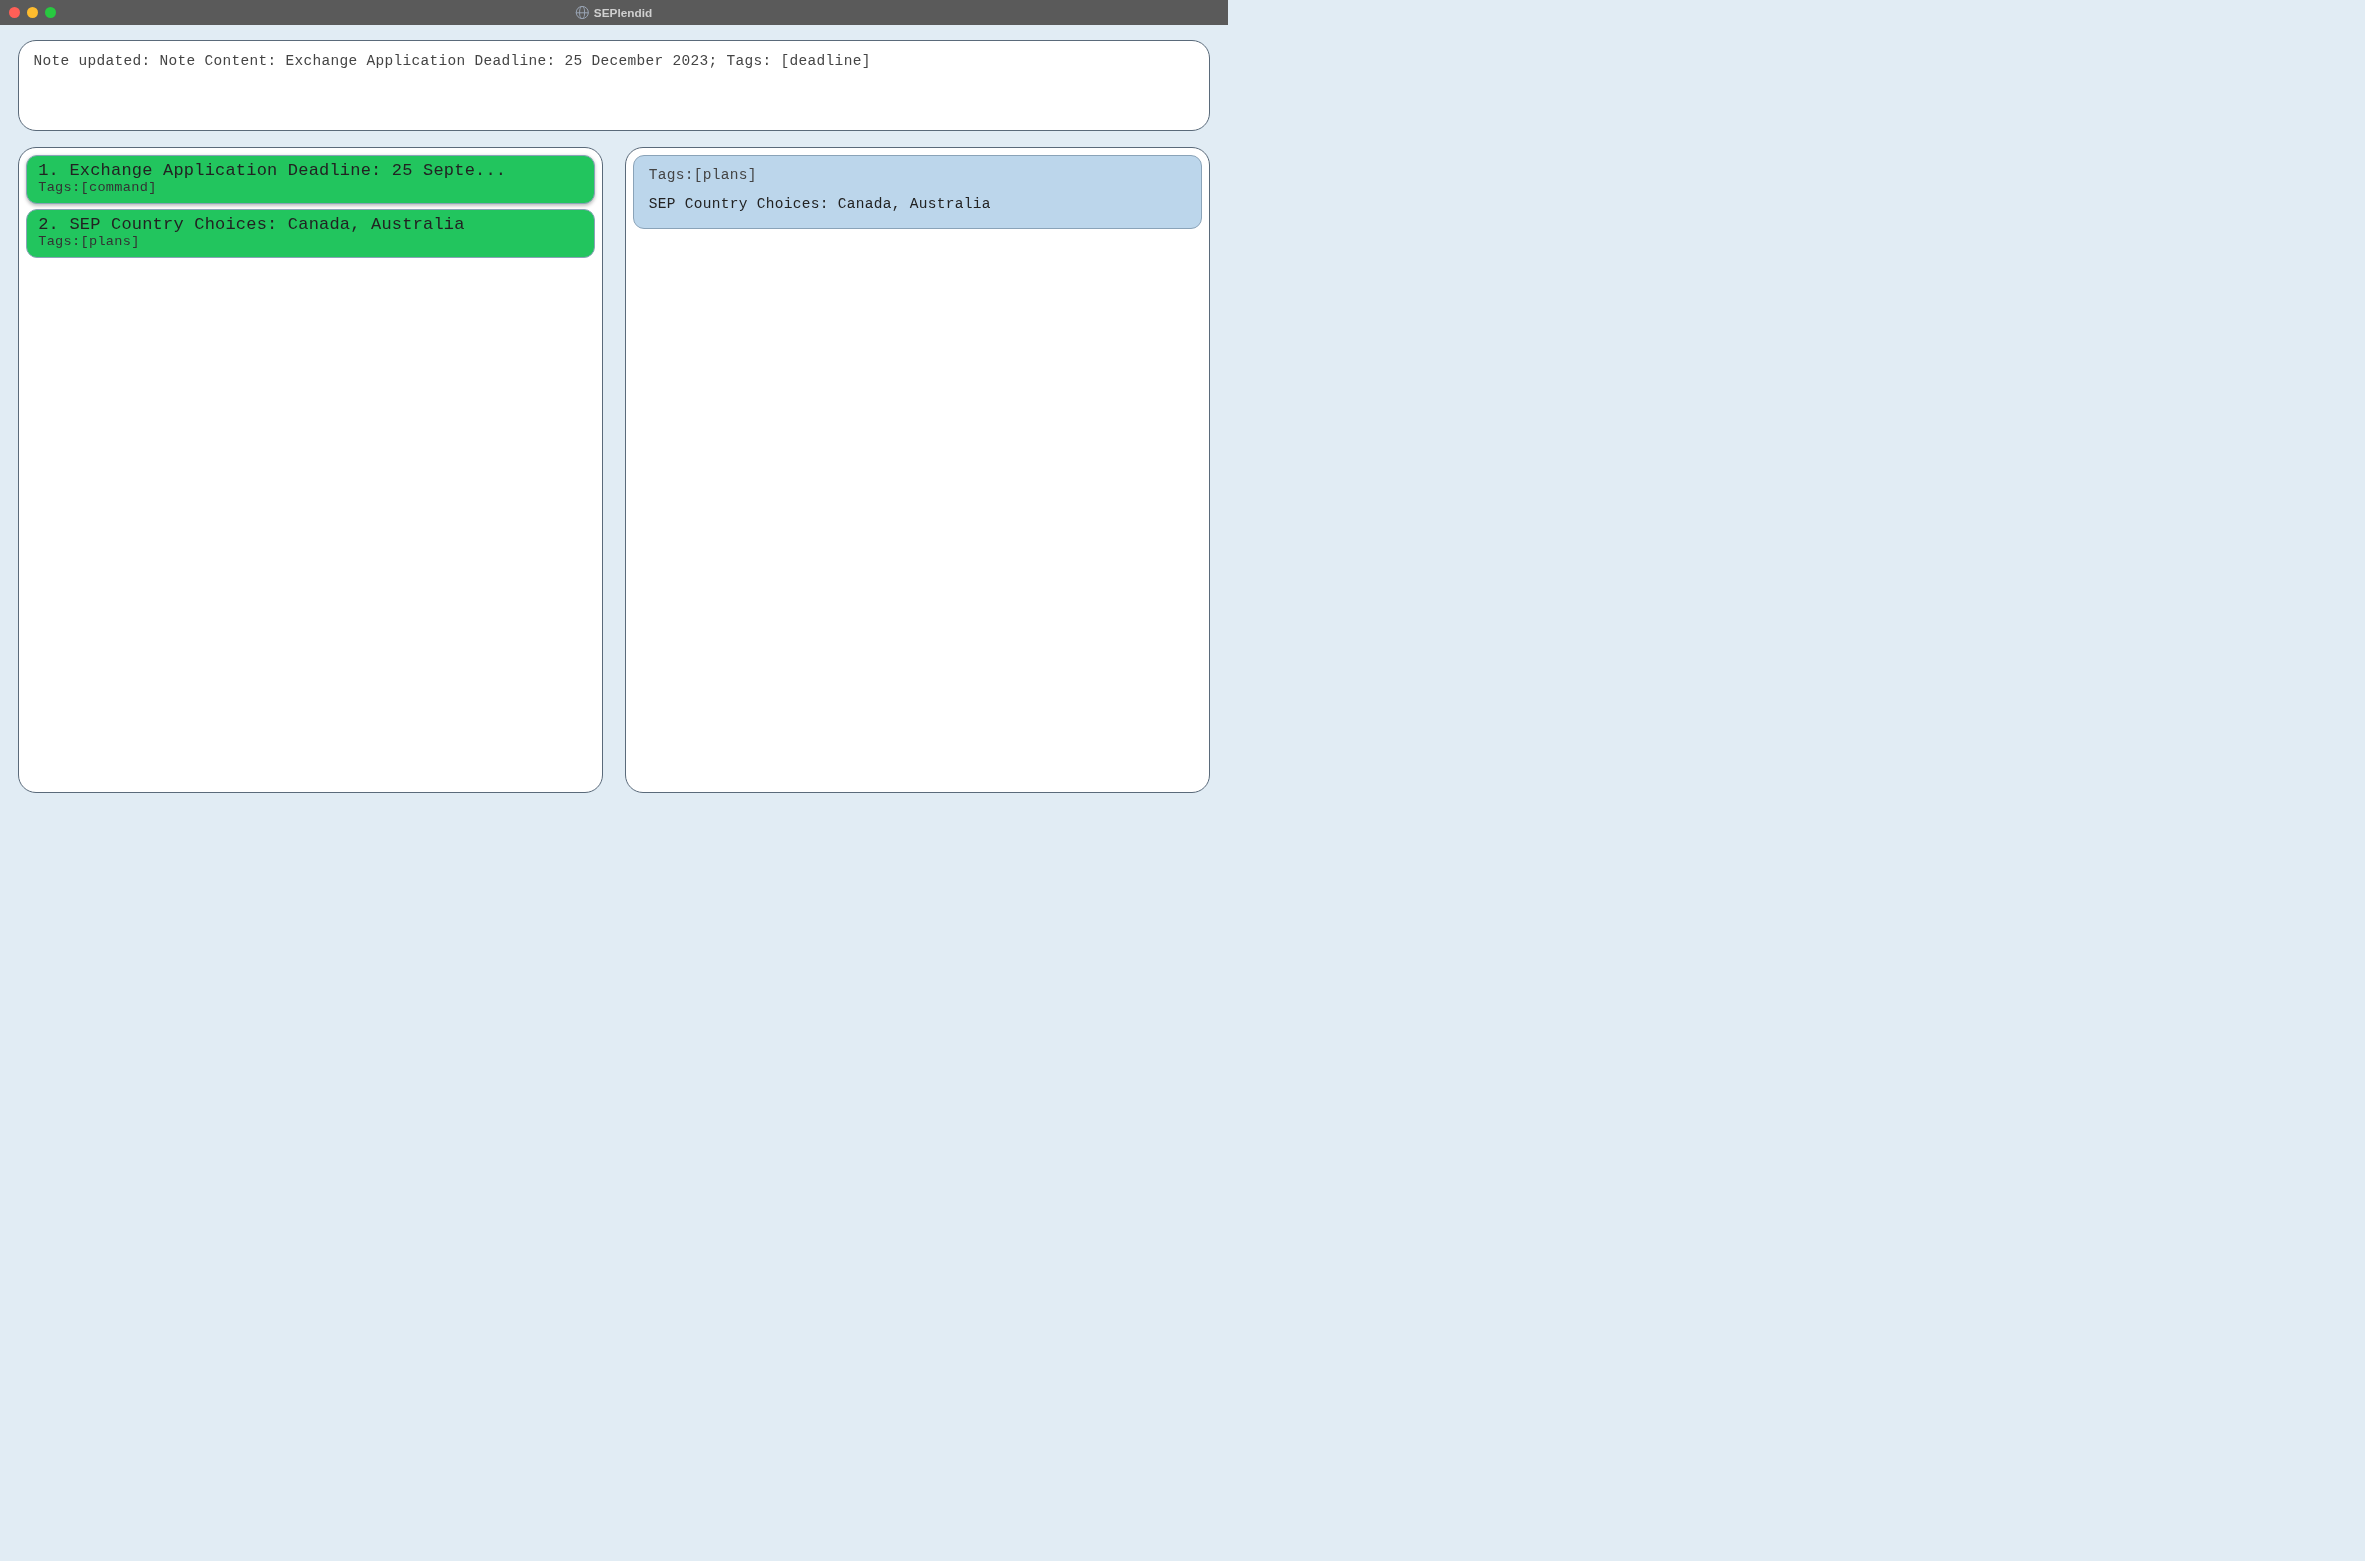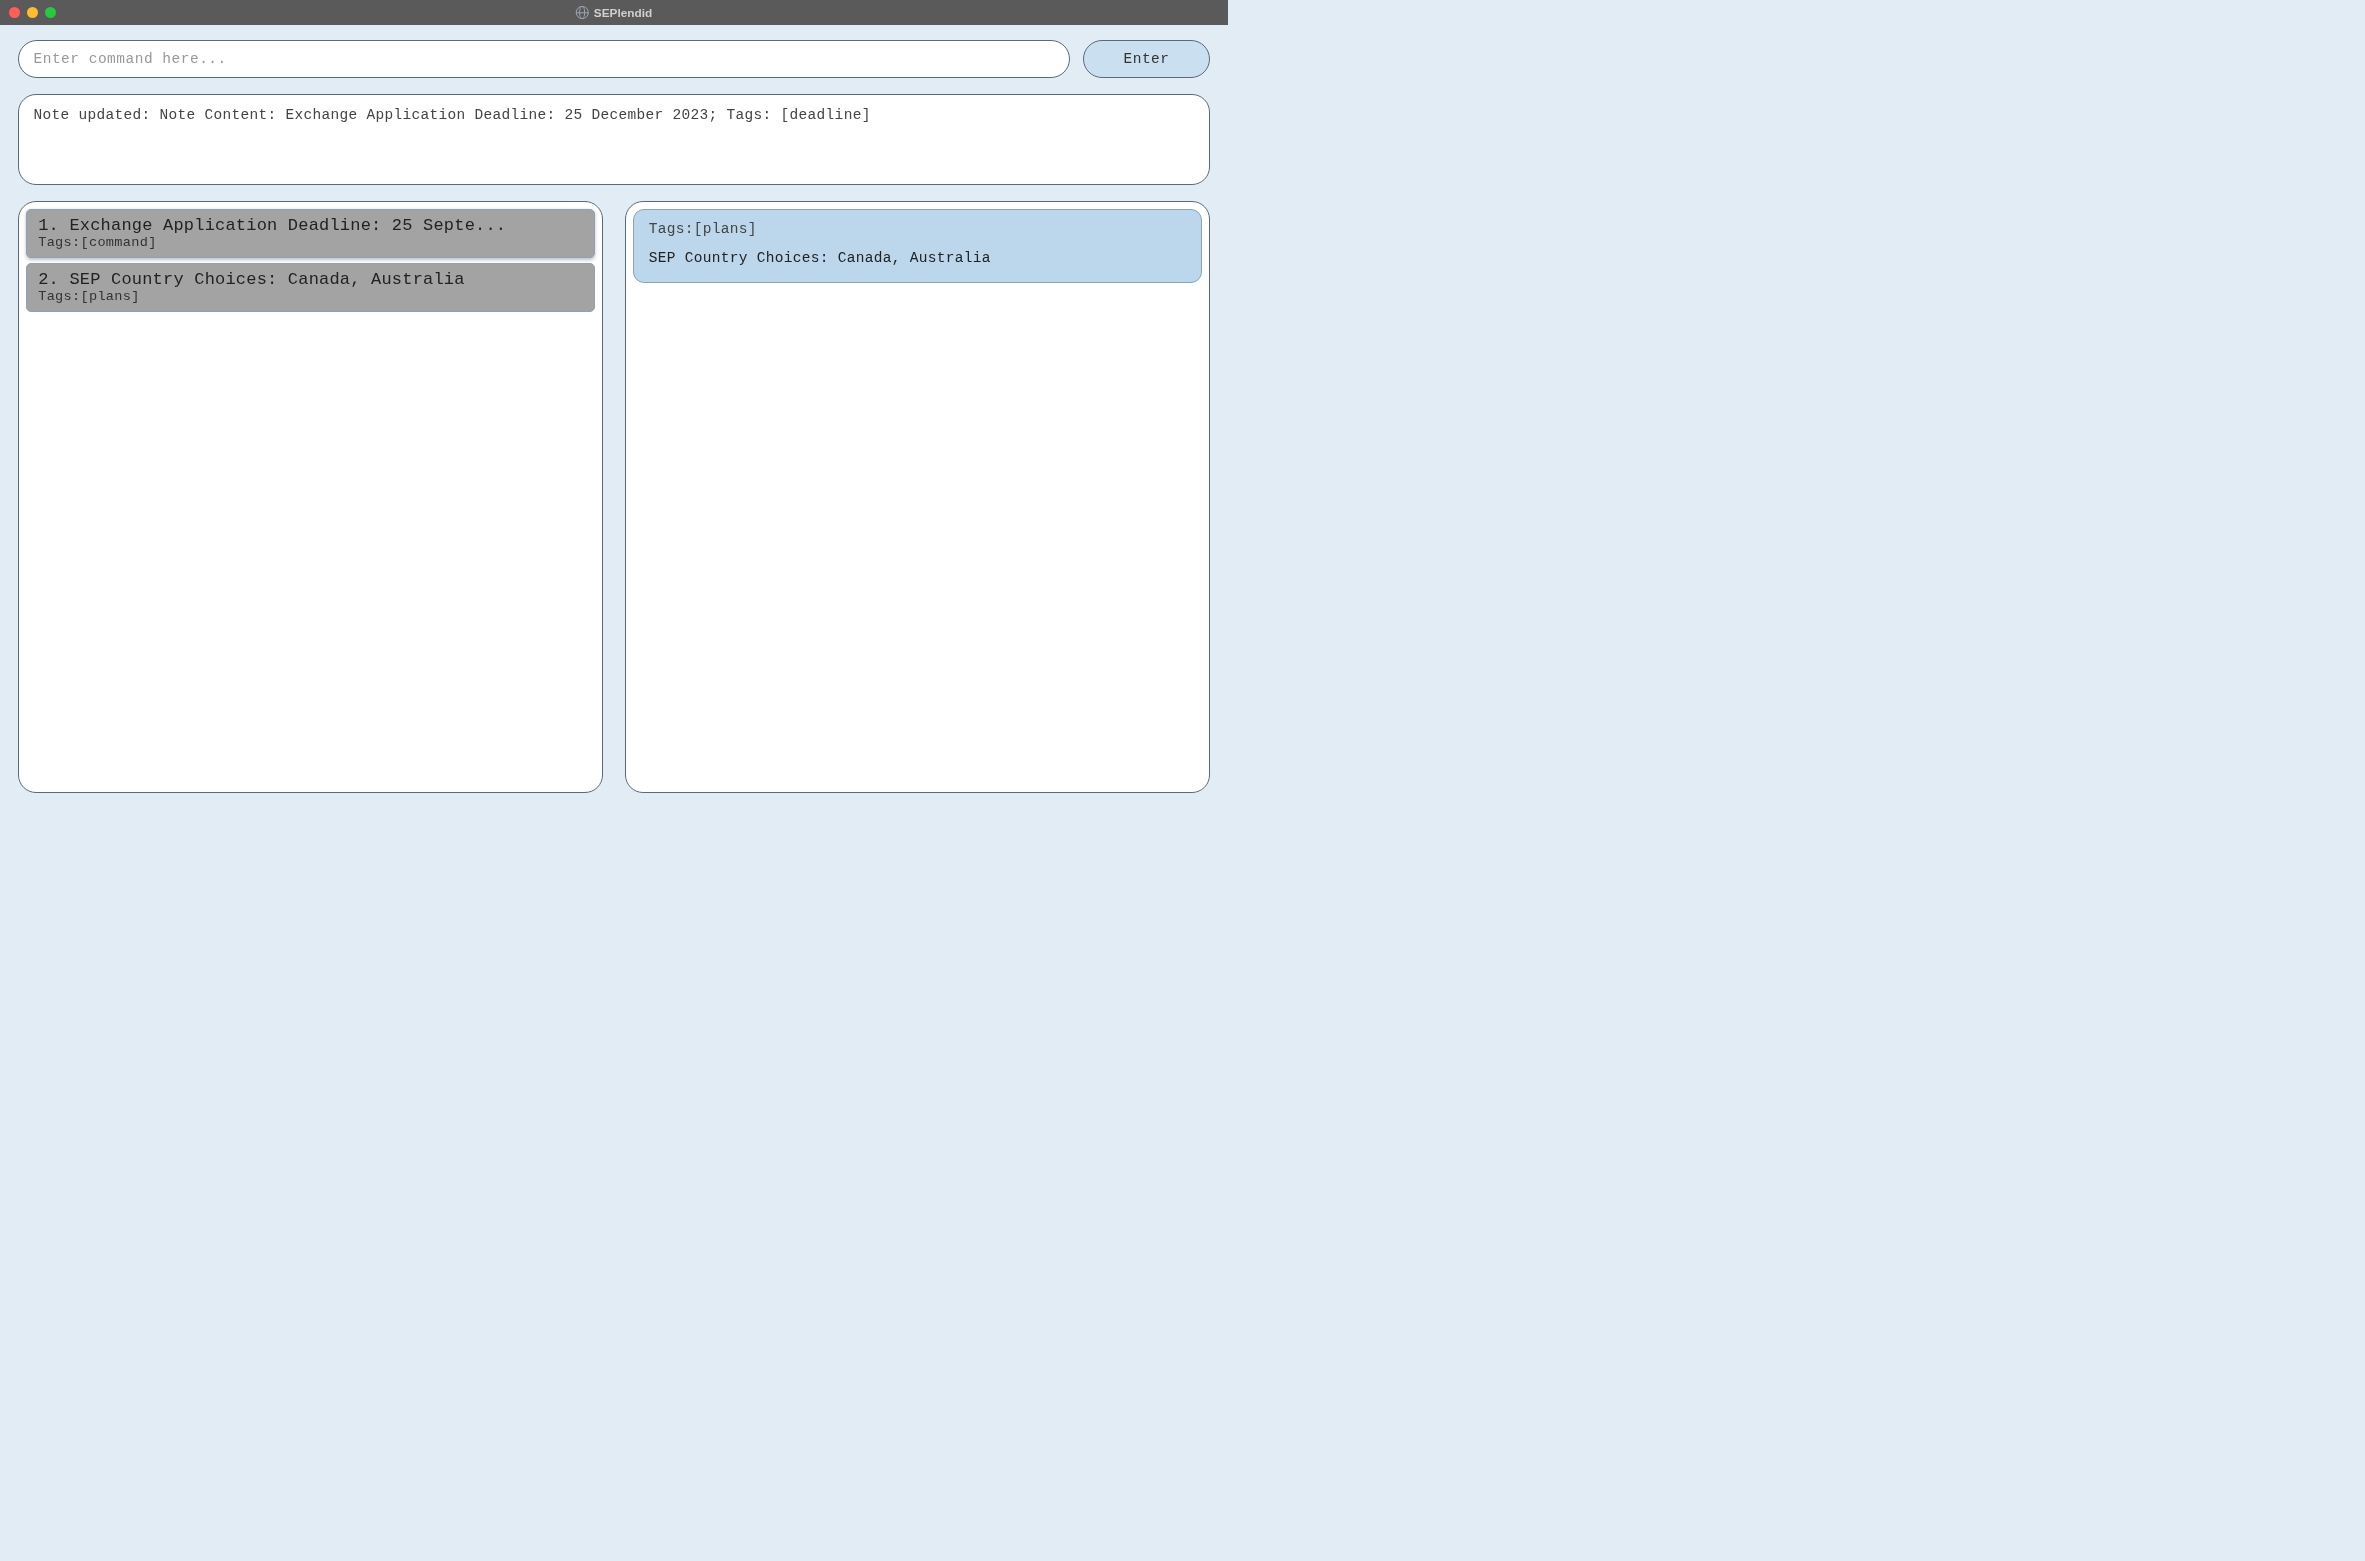--- a/index.html
+++ b/index.html
@@ -160,23 +160,23 @@
       overflow: hidden;
     }
     
     .left-panel {
       display: flex;
       flex-direction: column;
       gap: 5.4px;
     }
     
     .note-item {
-      background: #a3a3a3;
+      background: #22c55e;
       border: 0.9px solid #8aa3b8;
-      border-radius: 5px;
+      border-radius: 11px;
       padding: 5.4px 11px 7.2px 11px;
       cursor: pointer;
       position: relative;
     }
     
     .note-item.first {
       box-shadow: 0 1.8px 3.6px rgba(0,0,0,0.25);
     }
     
     .note-title {
@@ -225,24 +225,20 @@
     <div class="traffic-light green"></div>
   </div>
   <div class="title-wrap">
     <span class="globe-icon"></span>
     <span>SEPlendid</span>
   </div>
 </div>
 
 <div class="app-body">
 
-  <div class="top-row">
-    <input type="text" class="command-input" placeholder="Enter command here..." style="">
-    <button class="enter-button">Enter</button>
-  </div>
 
   <div class="feedback-box">Note updated: Note Content: Exchange Application Deadline: 25 December 2023; Tags: [deadline]</div>
 
   <div class="panels">
 
     <div class="panel left-panel">
 
       <div class="note-item first">
         <div class="note-title">
           <span>1.</span>

